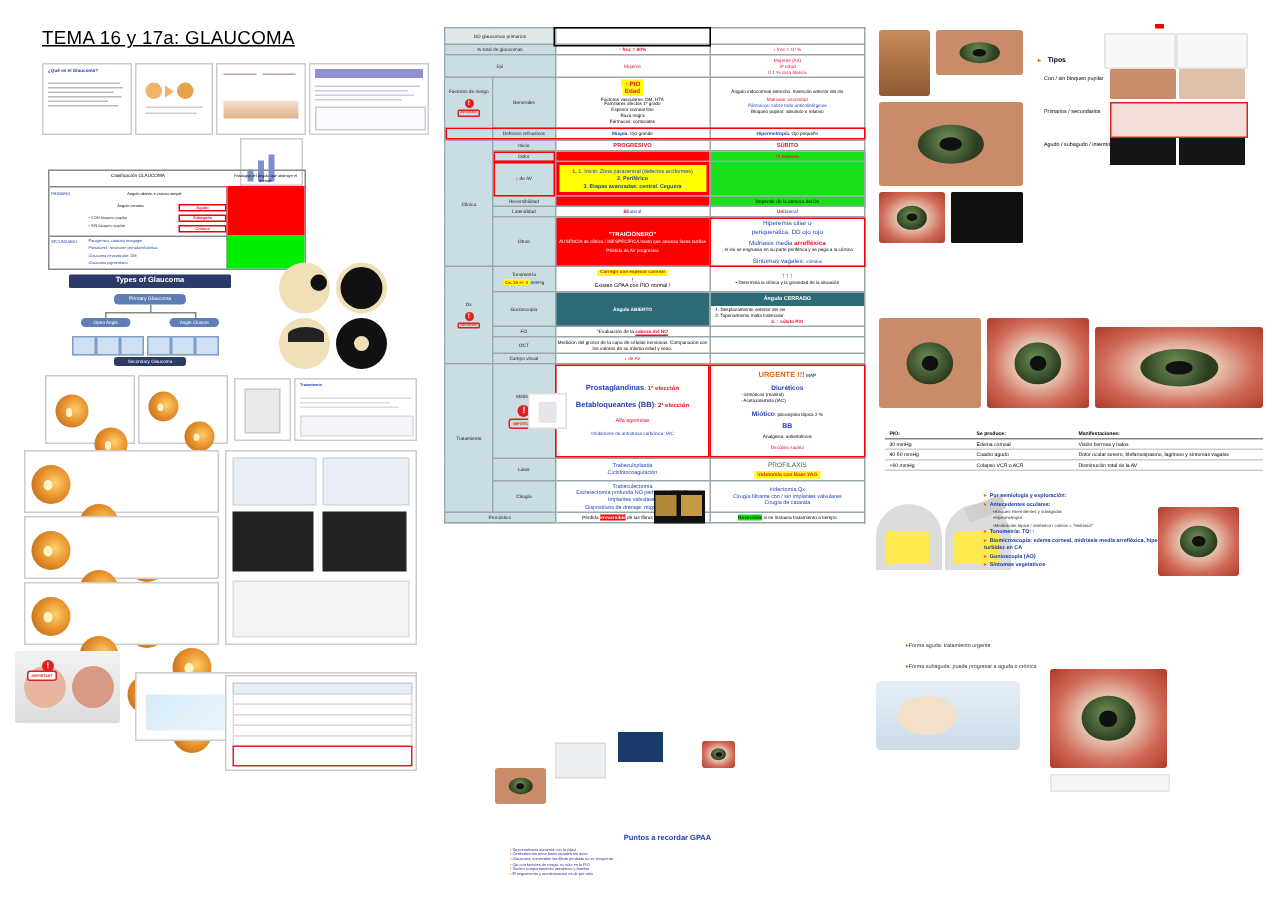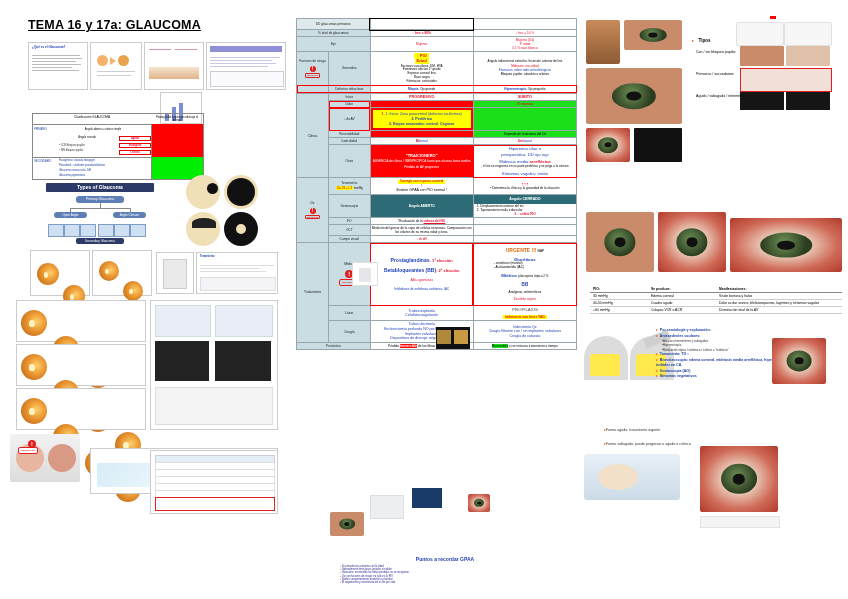--- a/index.html
+++ b/index.html
@@ -16,21 +16,21 @@
   .red{color:#e8112d;}
   .blue{color:#1f3fb5;}
   .org{color:#e8690b;}
   .b{font-weight:bold;}
   .u{text-decoration:underline;}
   .hl-y{background:#ffff00;}
   .hl-g{background:#19e019;}
   .hl-r{background:#ff0000;color:#fff;}
 
   
-  .title{left:28px;top:18px;font-size:12.5px;font-weight:bold;text-decoration:underline;letter-spacing:.2px;}
+  .title{left:28px;top:18px;font-size:12.5px;font-weight:normal;text-decoration:underline;letter-spacing:.2px;}
 
   
   .tbl{left:296px;top:18px;width:281px;border-collapse:collapse;}
   .tbl td{border:0.4px solid #9aa6ad;vertical-align:middle;padding:1px 1px;font-size:3.2px;line-height:1.25;text-align:center;}
   .lbl{background:#c9dde3;width:30px;font-size:3.1px;color:#222;}
   .lbl2{background:#c9dde3;width:40px;font-size:3.1px;color:#222;}
   .hdr{background:#2d6b76;color:#fff;font-weight:bold;font-size:3.6px;padding:3px 2px;}
   .hdr .u{text-decoration:underline;color:#fff;}
   .hdr-l{outline:1.1px solid #000;}
   .colA,.colB{width:105px;background:#fff;}

